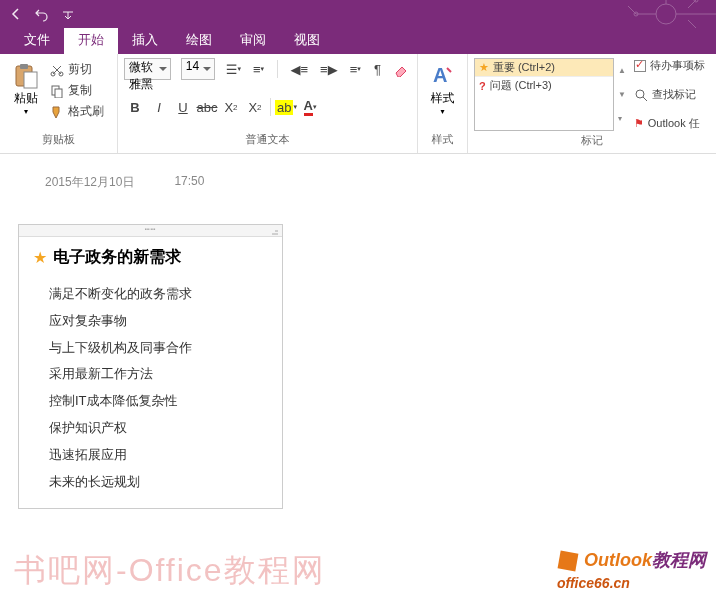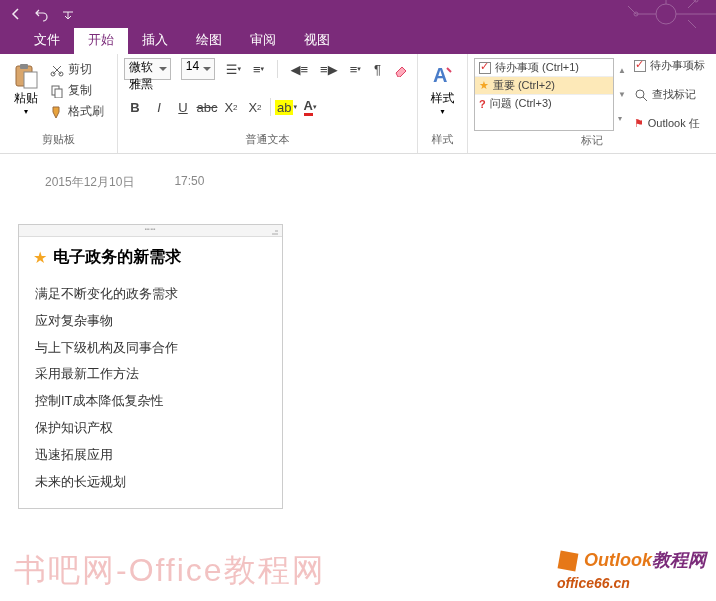--- a/index.html
+++ b/index.html
@@ -2,21 +2,21 @@
 <html><head>
 <meta charset="utf-8">
 <style>
 *{box-sizing:border-box;margin:0;padding:0;font-family:"Microsoft YaHei",sans-serif}
 body{width:716px;height:601px;background:#fff;overflow:hidden;position:relative;font-size:12px}
 .titlebar{height:28px;background:#7b2b7a;display:flex;align-items:center;color:#fff;position:relative}
 .qat{display:flex;align-items:center;padding-left:8px;gap:10px}
 .qat-icon{width:16px;height:16px;display:flex;align-items:center;justify-content:center;opacity:.9}
 .title{position:absolute;left:50%;transform:translateX(-50%);font-size:13px;white-space:nowrap}
 .circuit{position:absolute;right:0;top:0;width:140px;height:28px;opacity:.25}
-.tabs{height:26px;background:#7b2b7a;display:flex;align-items:flex-end;padding-left:20px}
+.tabs{height:26px;background:#7b2b7a;display:flex;align-items:flex-end;padding-left:10px}
 .tab{padding:5px 14px;color:#fff;font-size:13px;cursor:pointer}
 .tab.active{background:#fff;color:#7b2b7a}
 .ribbon{height:100px;background:#fff;border-bottom:1px solid #ddd;display:flex}
 .rgroup{border-right:1px solid #e1e1e1;padding:4px 6px;display:flex;flex-direction:column;justify-content:space-between}
 .rgroup-body{flex:1;display:flex;gap:2px}
 .rgroup-label{text-align:center;color:#666;font-size:11px;padding:2px 0}
 .paste-btn{display:flex;flex-direction:column;align-items:center;width:40px;padding-top:4px}
 .paste-icon{width:28px;height:28px}
 .clip-items{display:flex;flex-direction:column;gap:2px;padding-top:2px}
 .clip-item{display:flex;align-items:center;gap:4px;font-size:12px;color:#444;padding:1px 2px}
@@ -37,21 +37,21 @@
 .side-item{display:flex;align-items:center;gap:4px;font-size:11px;color:#444;white-space:nowrap}
 .canvas{position:relative;background:#fff;height:447px}
 .datetime{position:absolute;left:45px;top:20px;display:flex;gap:40px;color:#888;font-size:12px}
 .note-container{position:absolute;left:18px;top:70px;width:265px;border:1px solid #ccc}
 .note-handle{height:12px;background:#f5f5f5;border-bottom:1px solid #ddd;text-align:center;color:#aaa;font-size:8px;letter-spacing:1px;position:relative}
 .note-grab{position:absolute;right:2px;top:1px}
 .note-body{padding:10px 14px}
 .note-title-row{display:flex;align-items:center;gap:6px;margin-bottom:16px}
 .star{color:#f5a623;font-size:16px}
 .note-title{font-weight:bold;font-size:16px}
-.note-line{font-size:13px;color:#333;margin:6px 2px;line-height:1.6}
+.note-line{font-size:13px;color:#333;margin:6px 16px;line-height:1.6}
 .watermark{position:absolute;bottom:8px;left:14px;right:10px;display:flex;justify-content:space-between;align-items:flex-end;pointer-events:none}
 .wm-left{font-size:32px;color:rgba(219,80,80,.35);font-weight:300;letter-spacing:2px}
 .wm-right{font-size:18px;color:#e67817;font-style:italic;font-weight:bold}
 .wm-right .d{color:#7b2b7a}
 .checkbox{width:12px;height:12px;border:1px solid #888;display:inline-block;position:relative}
 .checkbox.checked::after{content:"✓";position:absolute;top:-3px;left:0;color:#d33;font-size:11px}
 </style>
 </head>
 <body>
 
@@ -190,24 +190,20 @@
         <span>样式</span>
         <span style="font-size:8px">▾</span>
       </div>
     </div>
     <div class="rgroup-label">样式</div>
   </div>
 
   <div class="rgroup" style="flex:1;border-right:none">
     <div class="rgroup-body">
       <div class="tag-list">
-        <div class="tag-row">
-            <span class="checkbox checked"></span>
-            <span>待办事项 (Ctrl+1)</span>
-          </div>
         <div class="tag-row" style="background:#fde9b8">
             <span style="color:#f5a623">★</span>
             <span>重要 (Ctrl+2)</span>
           </div>
         <div class="tag-row">
             <span style="color:#d33;font-weight:bold">?</span>
             <span>问题 (Ctrl+3)</span>
           </div>
       </div>
       <div style="display:flex;flex-direction:column;justify-content:space-around;padding:0 2px">

